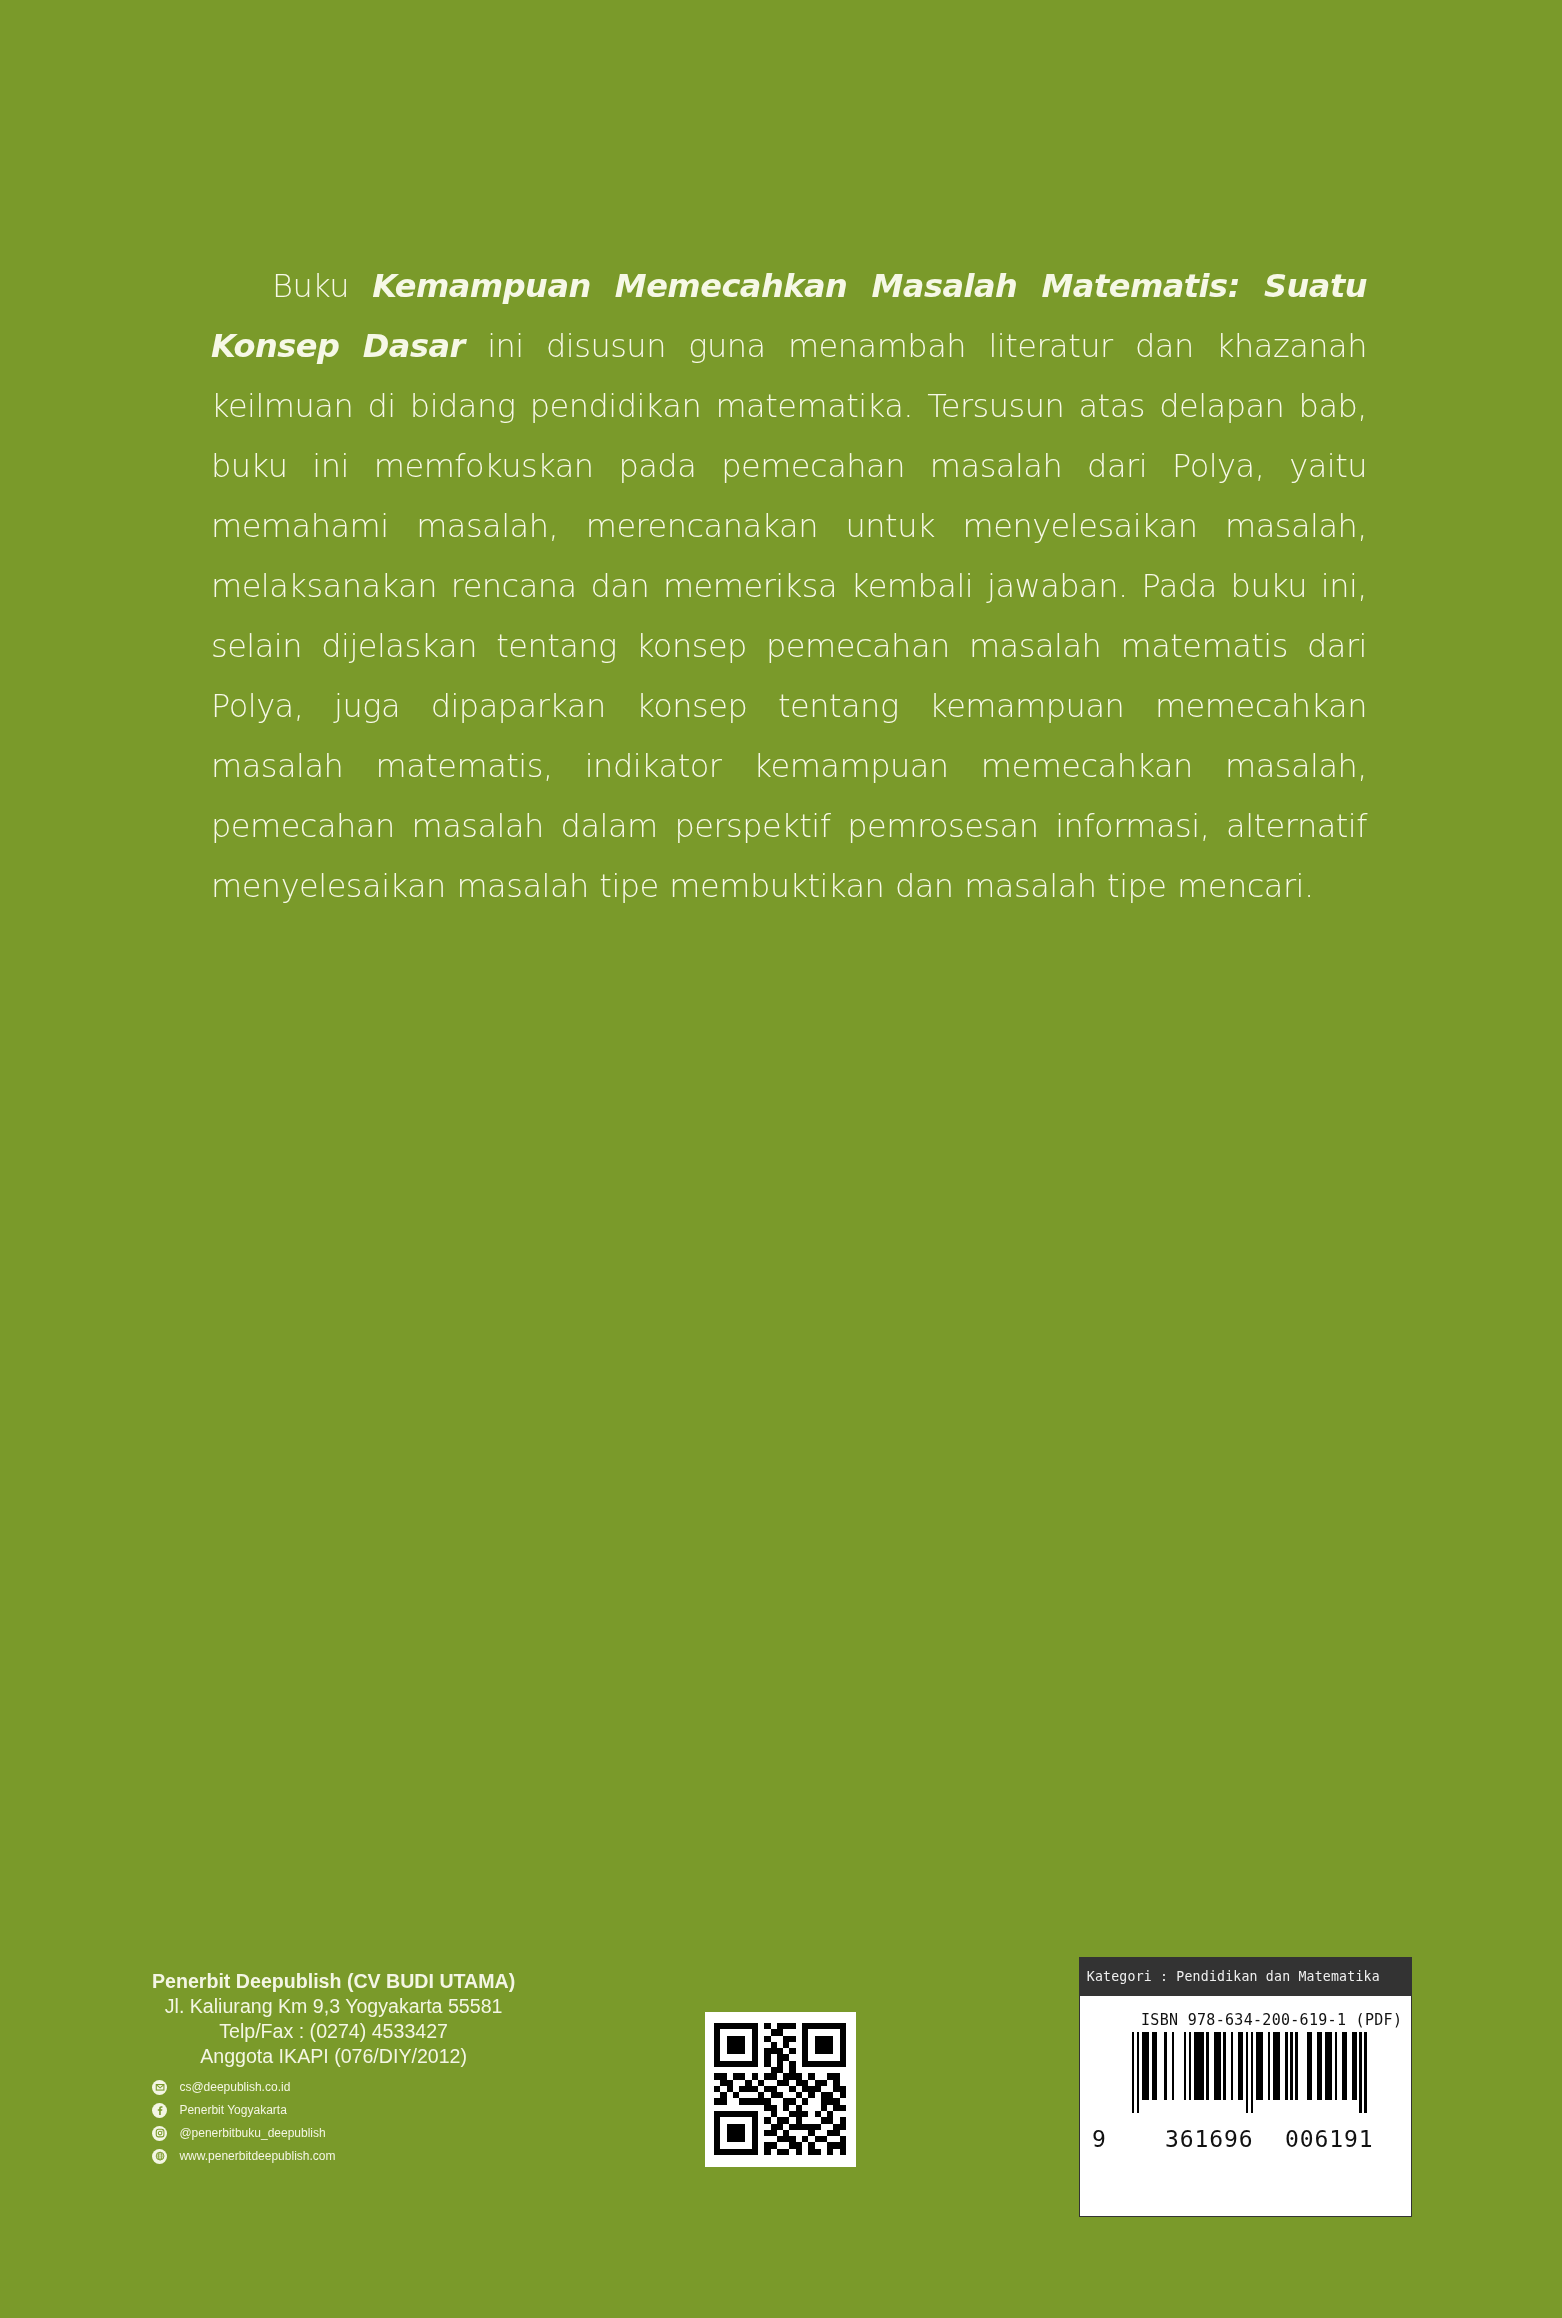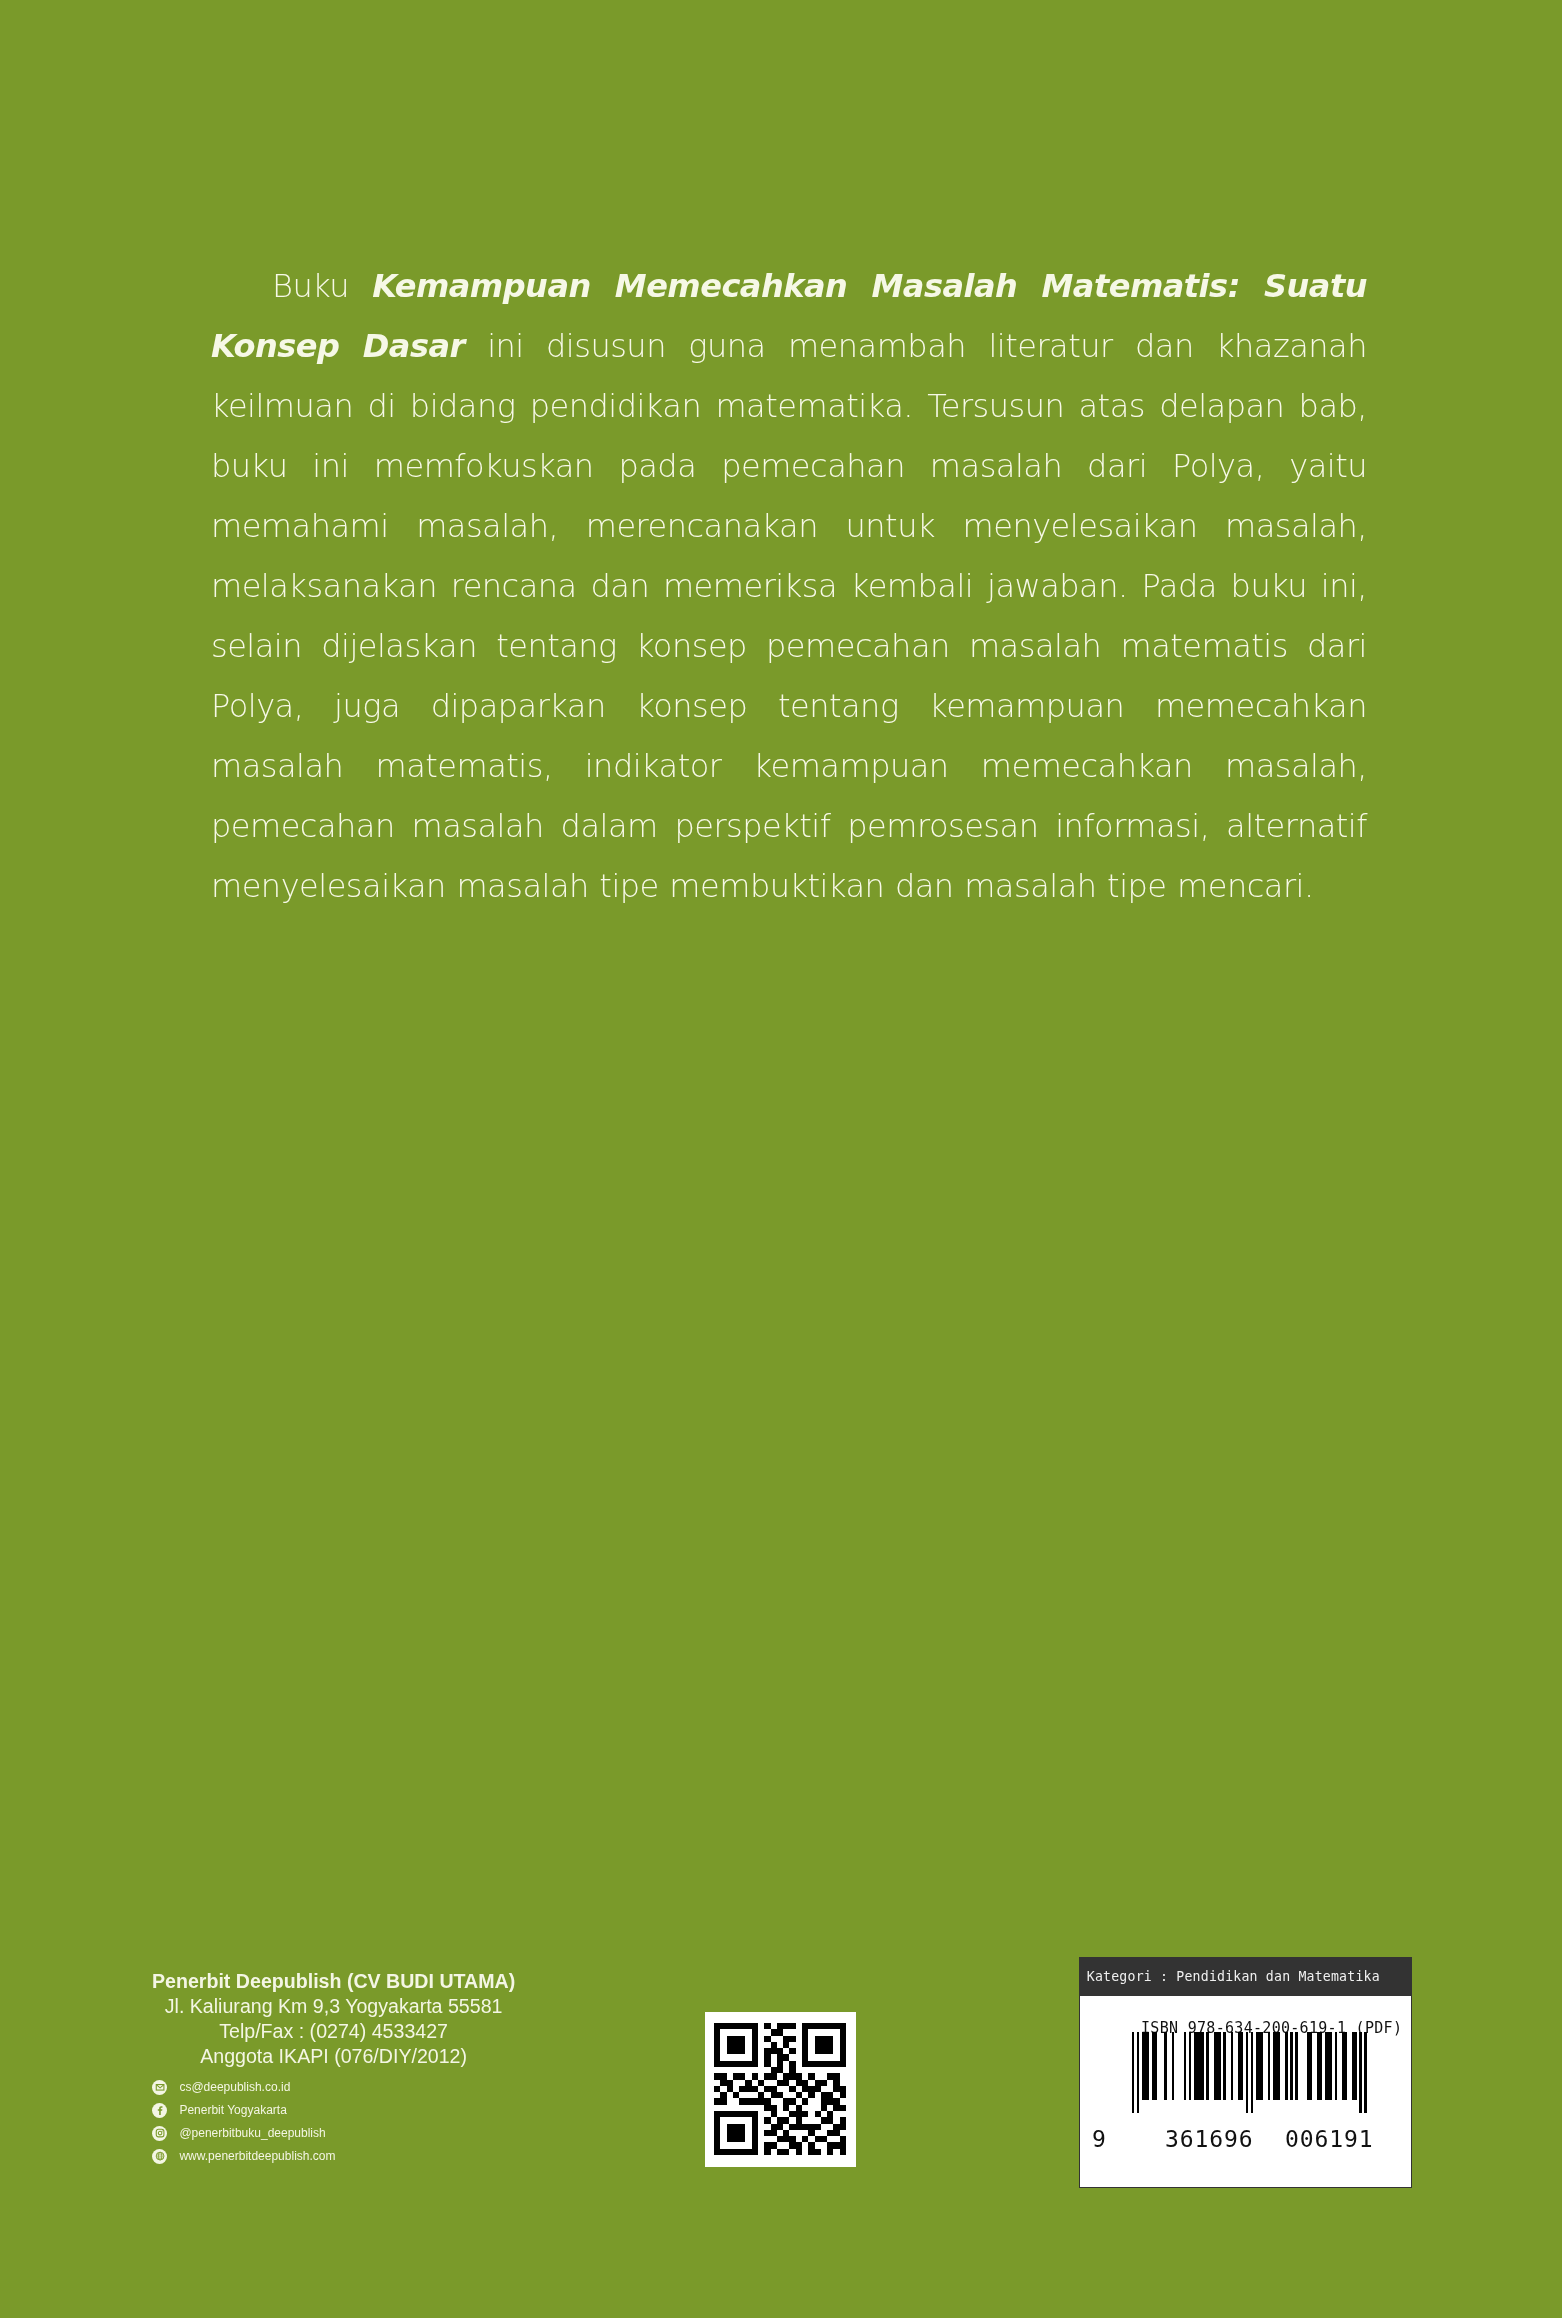--- a/index.html
+++ b/index.html
@@ -50,38 +50,38 @@
   .contact .ico svg { width: 10.2px; height: 10.2px; display: block; }
 
   .qr-box {
     position: absolute; left: 705px; top: 2012px;
     width: 151px; height: 155px; background: #ffffff;
   }
   .qr-box svg { position: absolute; left: 9.4px; top: 11px; }
 
   .isbn-box {
     position: absolute; left: 1079px; top: 1957px;
-    width: 333px; height: 231px;
+    width: 333px; height: 260px;
     background: #ffffff;
     border: 1.7px solid #333333;
     box-sizing: border-box;
   }
   .isbn-box .kategori {
     height: 38px; background: #333333;
     color: #f0f0f0;
     font-family: "DejaVu Sans Mono", monospace;
     font-size: 13.2px; line-height: 38px;
     padding-left: 6.8px; white-space: nowrap;
     letter-spacing: 0.2px;
   }
   .isbn-box .isbn-text {
     position: absolute; left: 61px; top: 53px;
     font-family: "DejaVu Sans Mono", monospace;
     font-size: 15px; color: #111;
-    letter-spacing: 0.3px; white-space: nowrap; margin-top: 8px;
+    letter-spacing: 0.3px; white-space: nowrap;
   }
   .isbn-box svg.barcode { position: absolute; left: 0; top: 0; }
   .isbn-box .digit {
     position: absolute; font-family: "DejaVu Sans Mono", monospace;
     font-size: 23px; color: #111; top: 169px; line-height: 25.6px;
   }
 </style>
 </head>
 <body>
 

